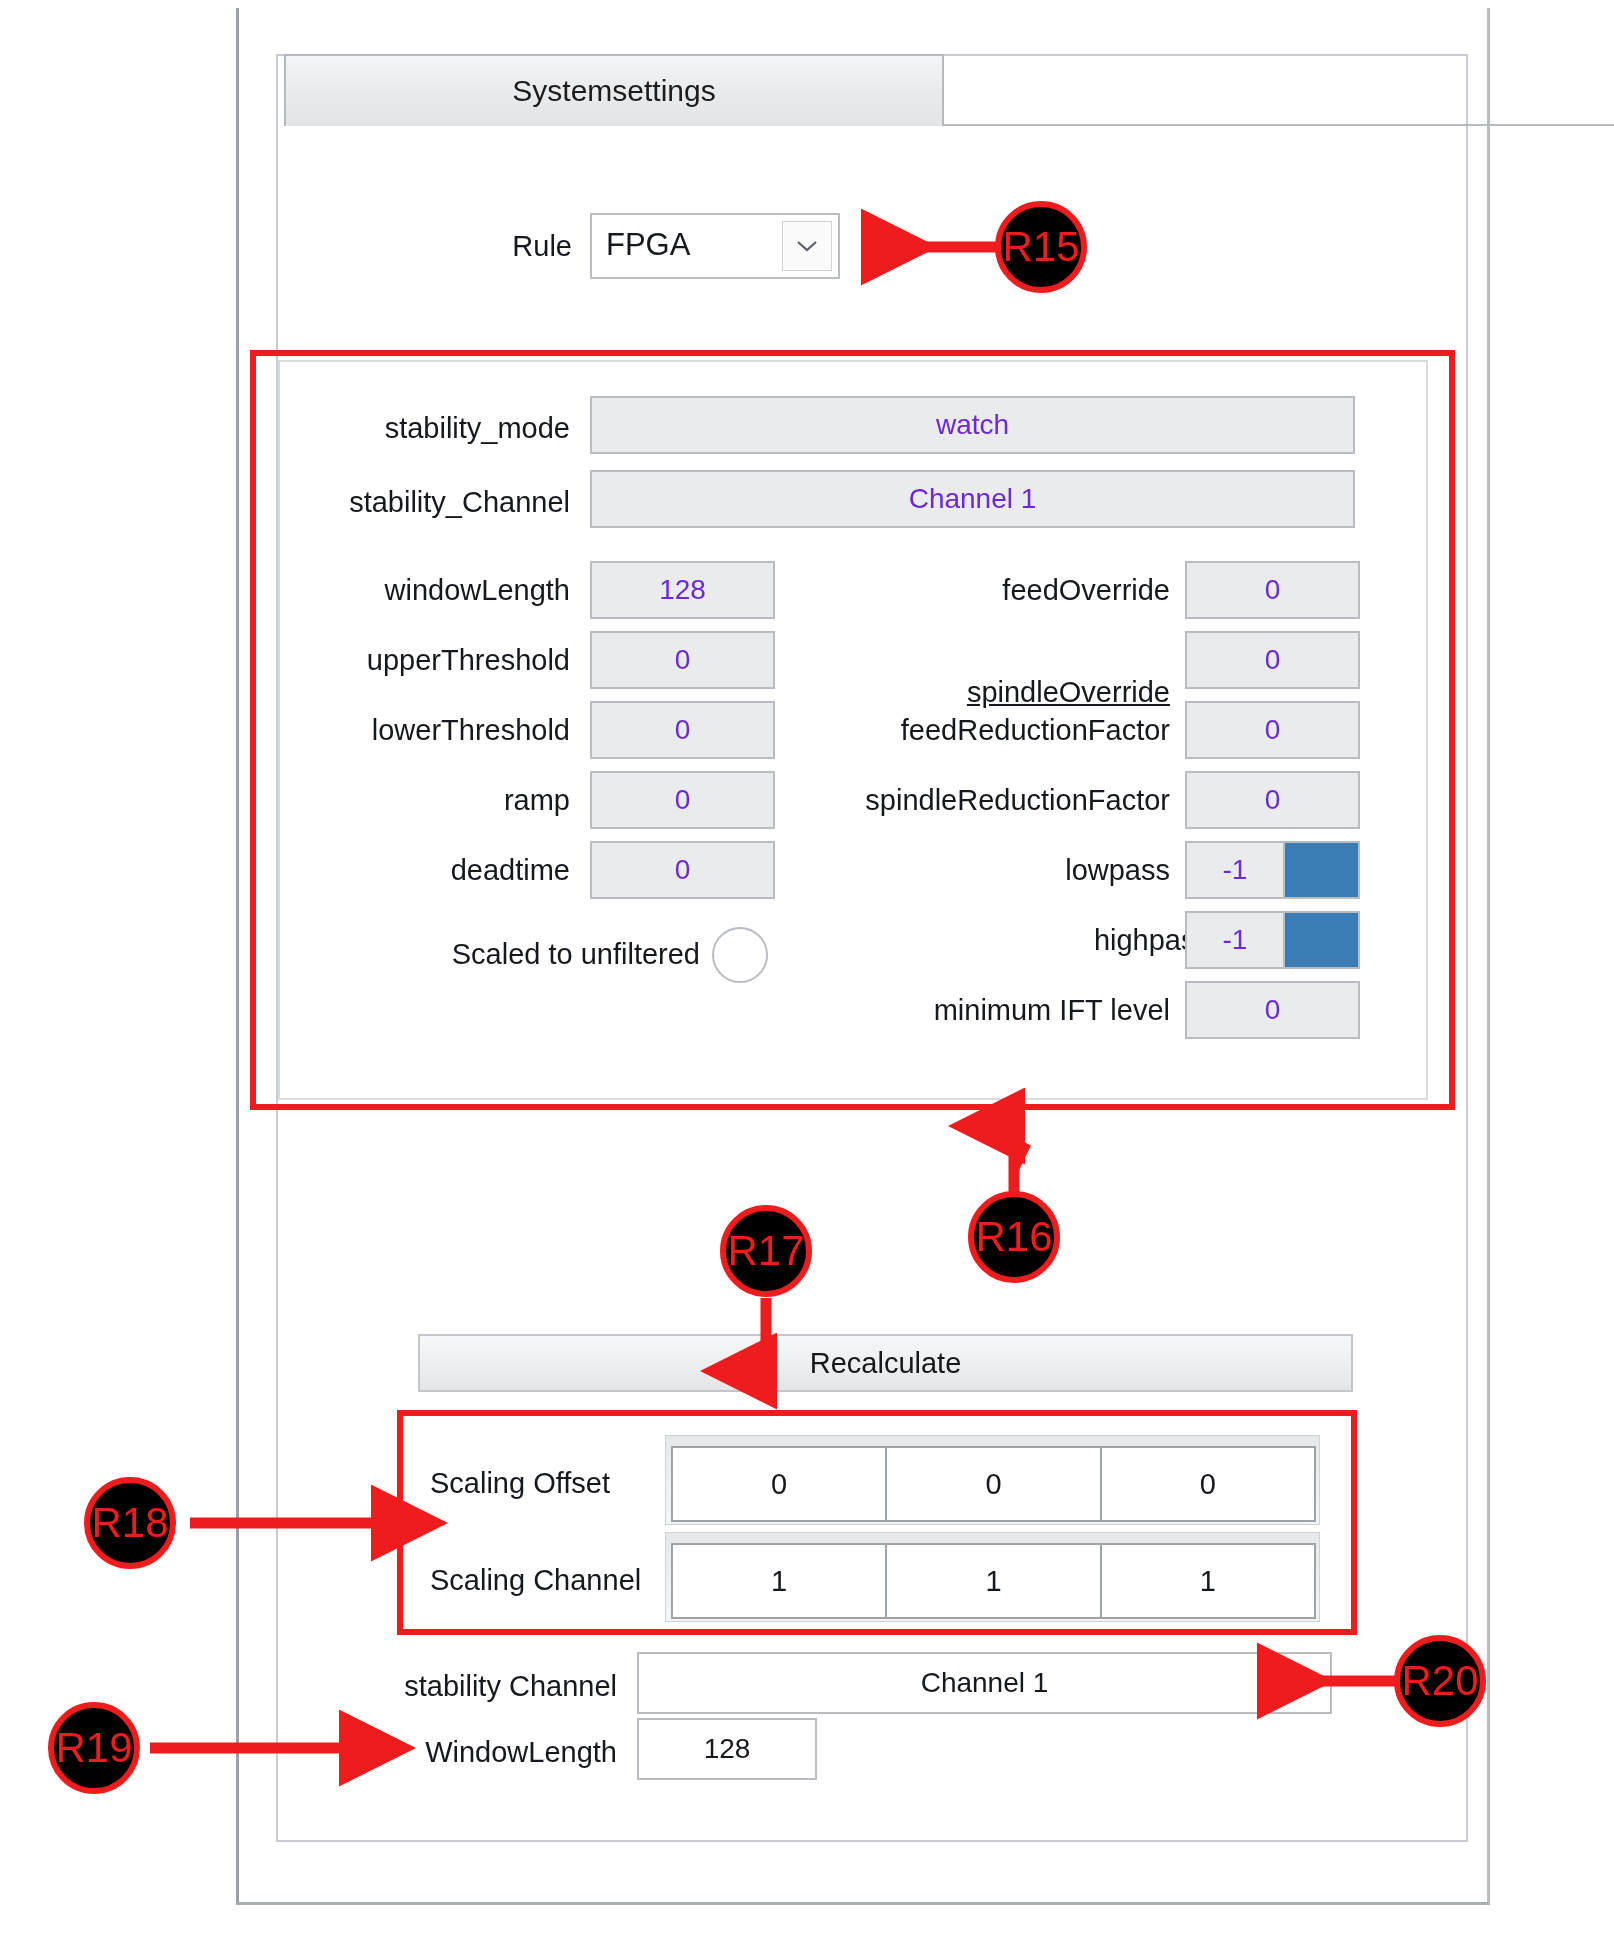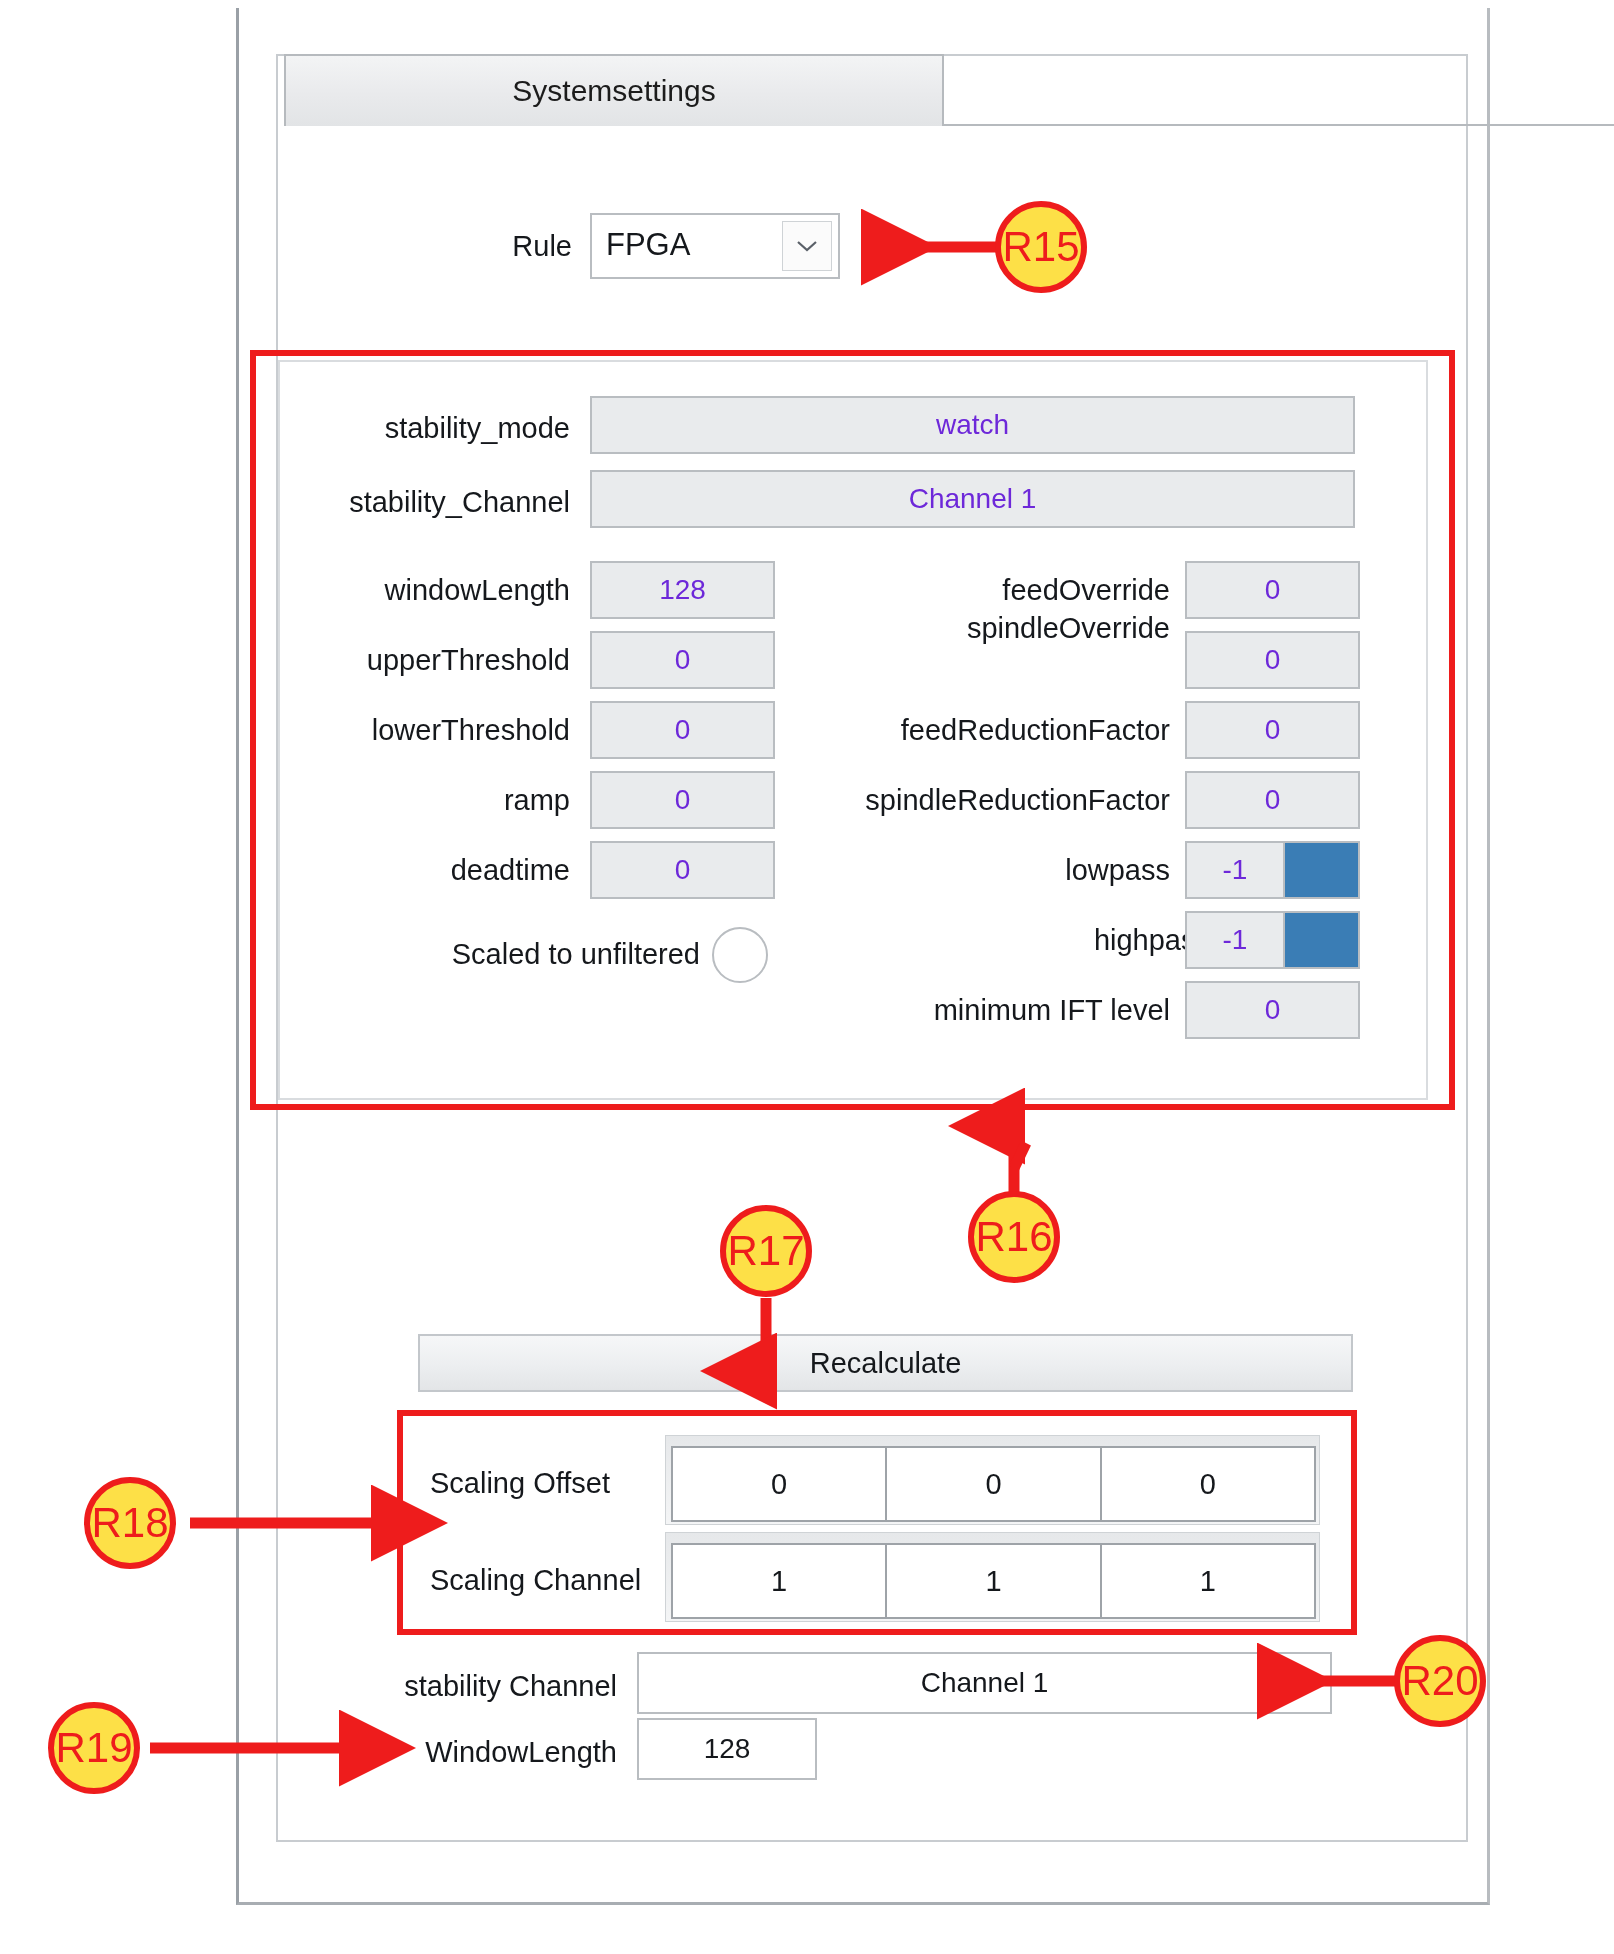--- a/index.html
+++ b/index.html
@@ -236,21 +236,21 @@
     left: 637px; top: 1710px;
     width: 180px; height: 62px;
   }
 
   
   .callout {
     position: absolute;
     width: 92px; height: 92px;
     border: 6px solid #ee1c1c;
     border-radius: 50%;
-    background: #fde047;
+    background: #000000;
     display: flex; align-items: center; justify-content: center;
     font-size: 42px; color: #ee1c1c;
     font-family: "Liberation Sans", sans-serif;
     z-index: 30;
   }
   .anno-svg {
     position: absolute;
     left: 0; top: 0;
     width: 1614px; height: 1954px;
     pointer-events: none;
@@ -320,21 +320,21 @@
   </div>
 
   <div class="fld-label" style="left:290px; top:930px; width:410px;">Scaled to unfiltered</div>
   <div class="radio-circle" style="left:712px; top:919px;"></div>
 
   <div class="fld-label" style="left:780px; top:566px; width:390px;">feedOverride</div>
   <div class="lvbox num-box-right" style="top:553px;">
     <span>0</span>
   </div>
 
-  <div class="fld-label" style="left:780px; top:604px; width:390px;">spindleOverride</div>
+  <div class="fld-label" style="left:780px; top:668px; width:390px;text-decoration:underline;">spindleOverride</div>
   <div class="lvbox num-box-right" style="top:623px;">
     <span>0</span>
   </div>
 
   <div class="fld-label" style="left:780px; top:706px; width:390px;">feedReductionFactor</div>
   <div class="lvbox num-box-right" style="top:693px;">
     <span>0</span>
   </div>
 
   <div class="fld-label" style="left:780px; top:776px; width:390px;">spindleReductionFactor</div>

